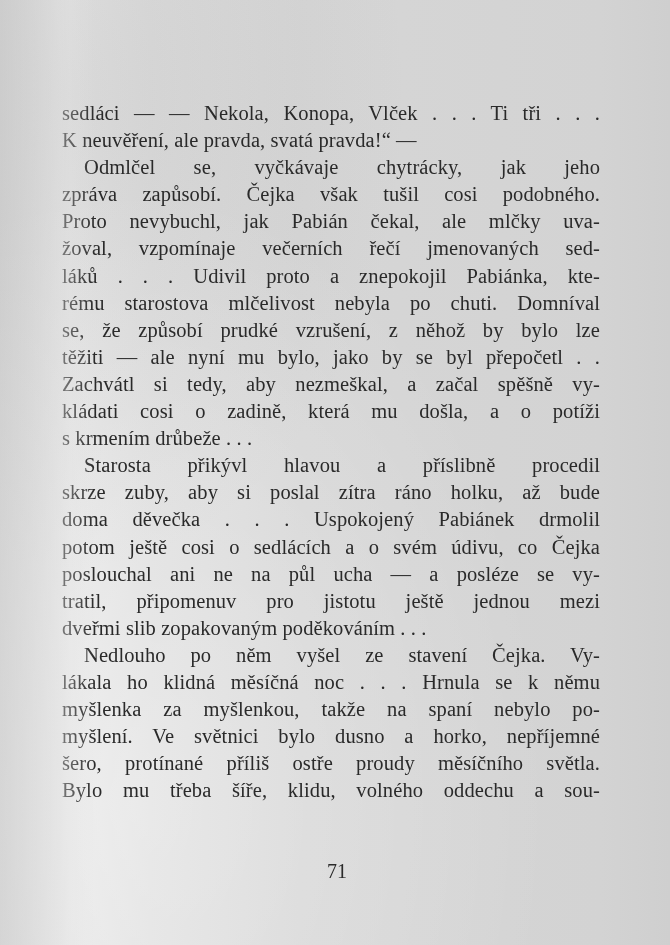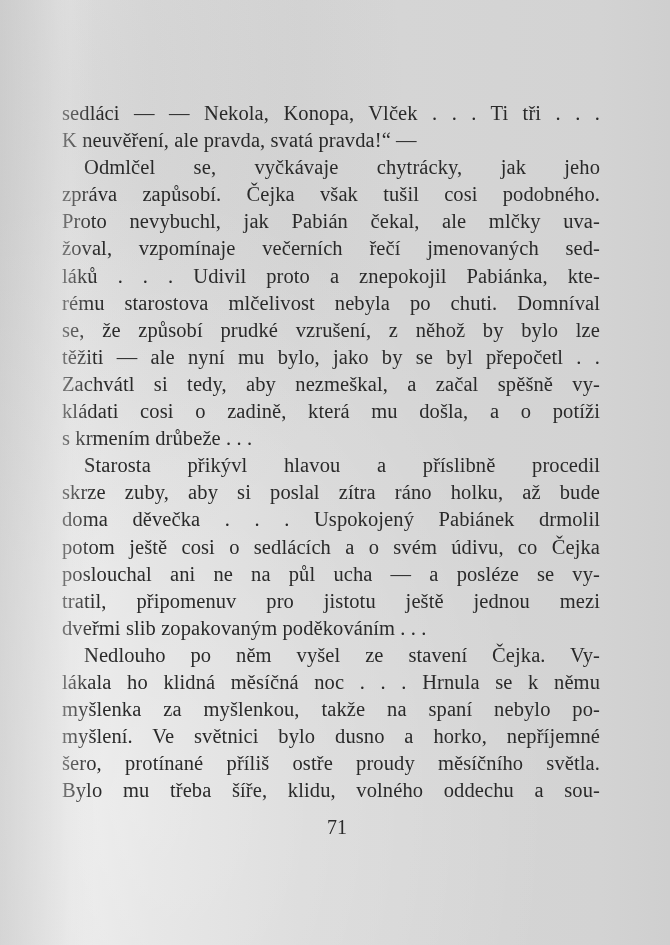--- a/index.html
+++ b/index.html
@@ -58,21 +58,21 @@
       left: 0; top: 0;
       width: 95px;
       height: 945px;
       background: linear-gradient(90deg, rgba(214,214,214,0.55) 0px, rgba(225,225,225,0.45) 60px, rgba(230,230,230,0) 95px);
       pointer-events: none;
     }
     .page-number {
       position: absolute;
       left: 0;
       width: 670px;
-      top: 816px;
+      top: 860px;
       text-align: center;
       font-family: "Liberation Serif", "DejaVu Serif", serif;
       font-size: 20px;
       color: #2a2a2a;
       padding-left: 4px;
       box-sizing: border-box;
     }
   </style>
 </head>
 <body>

